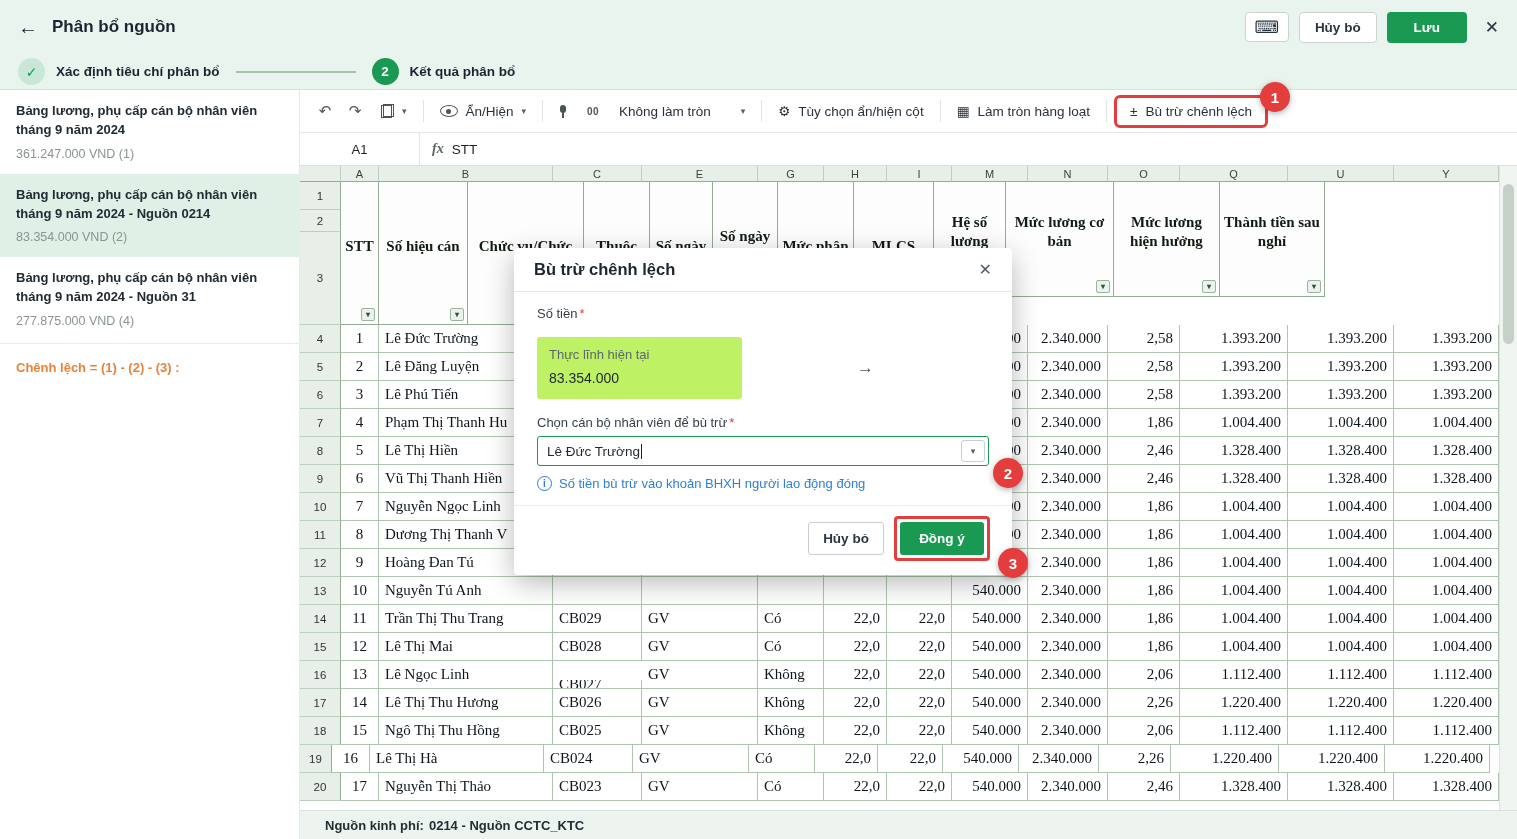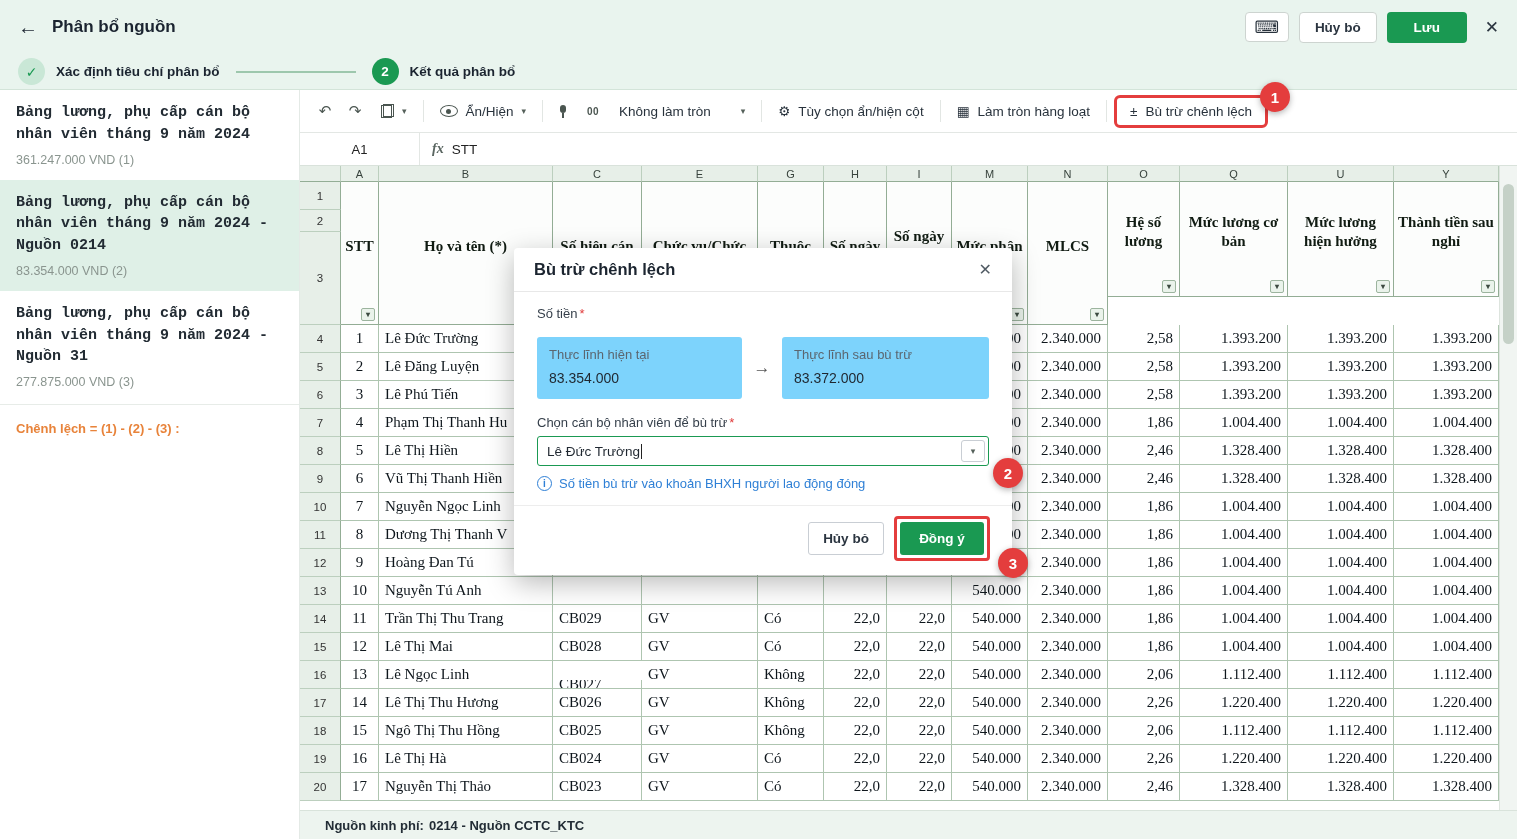--- a/index.html
+++ b/index.html
@@ -33,21 +33,21 @@
           font-size:13.5px; font-weight:700; }
   .step-circle.done{ background:#c9e7d6; color:var(--green); font-size:14px; }
   .step-circle.active{ background:var(--green); color:#fff; }
   .step-label{ font-size:13.5px; font-weight:700; color:#1b2430; }
   .step-line{ width:120px; height:2px; background:#9dc7ad; margin:0 16px; }
 
   
   .sidebar{ position:absolute; top:90px; left:0; width:300px; bottom:0; background:#fff; border-right:1px solid #e4eae6; }
   .side-item{ padding:12px 16px 13px; cursor:pointer; }
   .side-item.selected{ background:#dff0e7; }
-  .si-title{ font-size:15px; font-weight:700; color:#222b33; line-height:1.45;font-family:Liberation Mono, monospace; }
+  .si-title{ font-size:13px; font-weight:700; color:#222b33; line-height:1.45; }
   .si-amount{ font-size:12.5px; color:#8a958f; margin-top:7px; }
   .side-divider{ height:1px; background:#e7ece8; margin-top:2px; }
   .side-diff{ padding:14px 16px; color:#e8833a; font-size:13px; font-weight:700; line-height:1.6; }
 
   
   .main{ position:absolute; left:300px; top:90px; right:0; bottom:0; background:#fff; }
 
   .toolbar{ position:absolute; top:0; left:0; right:0; height:43px; border-bottom:1px solid #e3e7e4;
             display:flex; align-items:center; padding:0 12px; gap:4px; background:#fff; }
   .tico{ width:26px; height:26px; display:flex; align-items:center; justify-content:center;
@@ -124,21 +124,21 @@
   .req{ color:#e03b3b; margin-left:2px; }
   .amount-row{ display:flex; align-items:center; margin-top:8px; }
   .amount-input{ width:205px; height:30px; border:1px solid #c9ced4; border-radius:3px; padding:0 9px;
                  font-size:14px; text-align:right; color:#1f2730; font-family:inherit; }
   .radios{ display:flex; gap:28px; margin-left:50px; }
   .radio{ display:flex; align-items:center; gap:7px; font-size:13.5px; color:#222; cursor:pointer; }
   .rdot{ width:16px; height:16px; border-radius:50%; border:1.5px solid #b6bcc2; position:relative; background:#fff; }
   .radio.sel .rdot{ border-color:var(--green); }
   .radio.sel .rdot::after{ content:""; position:absolute; inset:3px; border-radius:50%; background:var(--green); }
   .panels{ display:flex; align-items:center; margin-top:16px; }
-  .panel{ background:#7dd3fc; border-radius:3px; padding:10px 12px; height:62px; }
+  .panel{ background:#bef264; border-radius:3px; padding:10px 12px; height:62px; }
   .panel.p1{ width:205px; } .panel.p2{ width:207px; }
   .p-label{ font-size:13px; color:#5b6670; }
   .p-value{ font-size:14px; color:#1f2730; margin-top:8px; }
   .p-arrow{ flex:1; text-align:center; font-size:17px; color:#555; }
   .sel-label{ margin-top:16px; }
   .select{ margin-top:6px; width:452px; height:30px; border:1px solid var(--green); border-radius:3px;
            display:flex; align-items:center; padding-left:9px; font-size:13.5px; color:#1f2730; cursor:text; }
   .cursorbar{ display:inline-block; width:1px; height:15px; background:#222; margin-left:1px; vertical-align:-2px; }
   .selcaret{ width:24px; height:22px; border:1px solid #c9ced4; border-radius:3px; margin-left:auto; margin-right:3px;
              display:flex; align-items:center; justify-content:center; font-size:9px; color:#555; background:#fff; cursor:pointer; }
@@ -194,21 +194,21 @@
     <div class="side-item">
       <div class="si-title">Bảng lương, phụ cấp cán bộ nhân viên tháng 9 năm 2024</div>
       <div class="si-amount">361.247.000 VND (1)</div>
     </div>
     <div class="side-item selected">
       <div class="si-title">Bảng lương, phụ cấp cán bộ nhân viên tháng 9 năm 2024 - Nguồn 0214</div>
       <div class="si-amount">83.354.000 VND (2)</div>
     </div>
     <div class="side-item">
       <div class="si-title">Bảng lương, phụ cấp cán bộ nhân viên tháng 9 năm 2024 - Nguồn 31</div>
-      <div class="si-amount">277.875.000 VND (3)</div>
+      <div class="si-amount">277.875.000 VND (4)</div>
     </div>
     <div class="side-divider"></div>
     <div class="side-diff">
       <div>Chênh lệch = (1) - (2) - (3) :</div>
     </div>
   </aside>
 
   <div class="main">
 
     <div class="toolbar">
@@ -286,26 +286,20 @@
             <div class="rncell" style="height: 28px;">1</div>
             <div class="rncell" style="height: 22px;">2</div>
             <div class="rncell" style="height: 93px;">3</div>
           </div>
           <div class="hcell" style="width: 38px;">
             <div>STT</div>
             <div class="fbox">
               <span class="fcaret">▾</span>
             </div>
           </div>
-          <div class="hcell" style="width: 174px;">
-            <div>Họ và tên (*)</div>
-            <div class="fbox">
-              <span class="fcaret">▾</span>
-            </div>
-          </div>
           <div class="hcell" style="width: 89px;">
             <div>Số hiệu cán</div>
             <div class="fbox">
               <span class="fcaret">▾</span>
             </div>
           </div>
           <div class="hcell" style="width: 116px;">
             <div>Chức vụ/Chức</div>
             <div class="fbox">
               <span class="fcaret">▾</span>
@@ -605,21 +599,21 @@
             <div class="cell r" style="width: 63px;">22,0</div>
             <div class="cell r" style="width: 65px;">22,0</div>
             <div class="cell r" style="width: 76px;">540.000</div>
             <div class="cell r" style="width: 80px;">2.340.000</div>
             <div class="cell r" style="width: 72px;">2,06</div>
             <div class="cell r" style="width: 108px;">1.112.400</div>
             <div class="cell r" style="width: 106px;">1.112.400</div>
             <div class="cell r" style="width: 105px;">1.112.400</div>
           </div>
           <div class="row">
-            <div class="rncell" style="width: 41px; height: 28px;">19</div>
+            <div class="rncell" style="width: 32px; height: 28px;">19</div>
             <div class="cell c" style="width: 38px;">16</div>
             <div class="cell l" style="width: 174px;">Lê Thị Hà</div>
             <div class="cell l" style="width: 89px;">CB024</div>
             <div class="cell l" style="width: 116px;">GV</div>
             <div class="cell l" style="width: 66px;">Có</div>
             <div class="cell r" style="width: 63px;">22,0</div>
             <div class="cell r" style="width: 65px;">22,0</div>
             <div class="cell r" style="width: 76px;">540.000</div>
             <div class="cell r" style="width: 80px;">2.340.000</div>
             <div class="cell r" style="width: 72px;">2,26</div>
@@ -664,24 +658,20 @@
     <div class="modal-b">
       <div class="flabel">
         <span>Số tiền</span><span class="req">*</span>
       </div>
       <div class="panels">
         <div class="panel p1">
           <div class="p-label">Thực lĩnh hiện tại</div>
           <div class="p-value">83.354.000</div>
         </div>
         <div class="p-arrow">→</div>
-        <div class="panel p2">
-          <div class="p-label">Thực lĩnh sau bù trừ</div>
-          <div class="p-value">83.372.000</div>
-        </div>
       </div>
       <div class="flabel sel-label">
         <span>Chọn cán bộ nhân viên để bù trừ</span><span class="req">*</span>
       </div>
       <div class="select">
         <span>Lê Đức Trường</span>
           <span class="cursorbar"></span>
         <span class="selcaret">
             <span class="tcaret">▾</span>
           </span>

